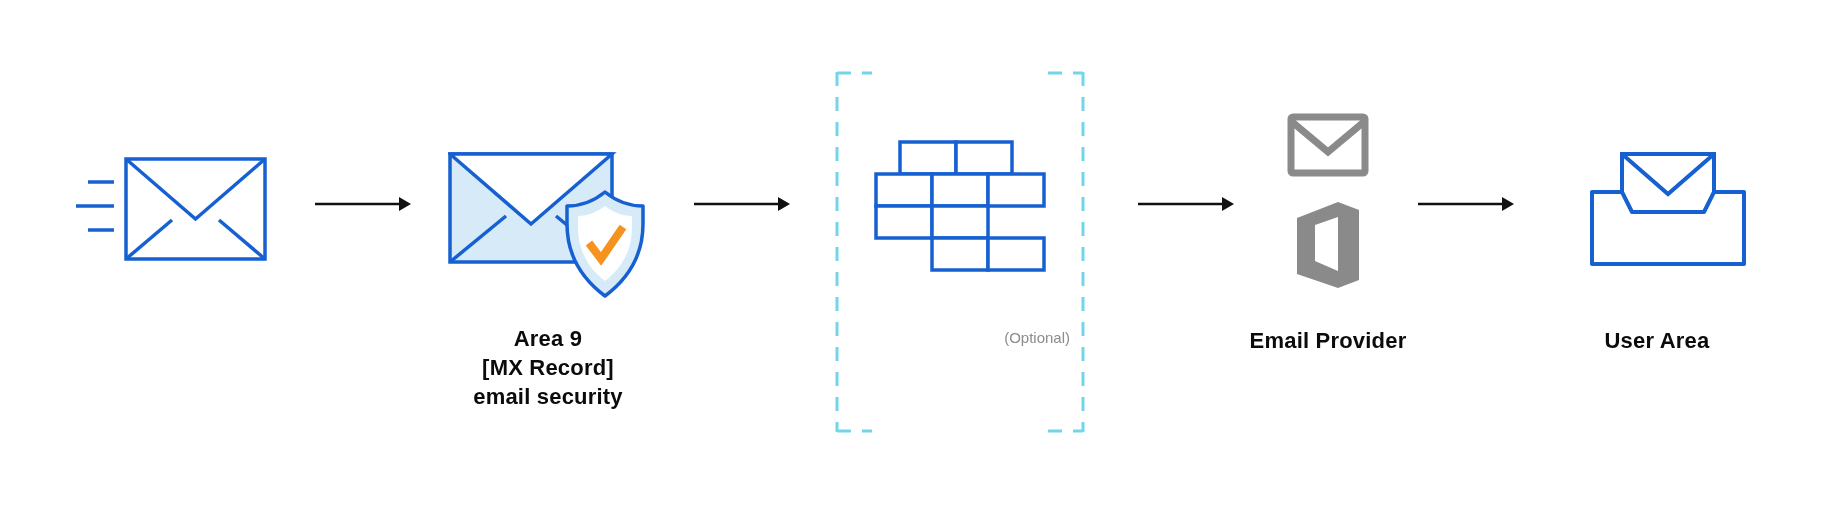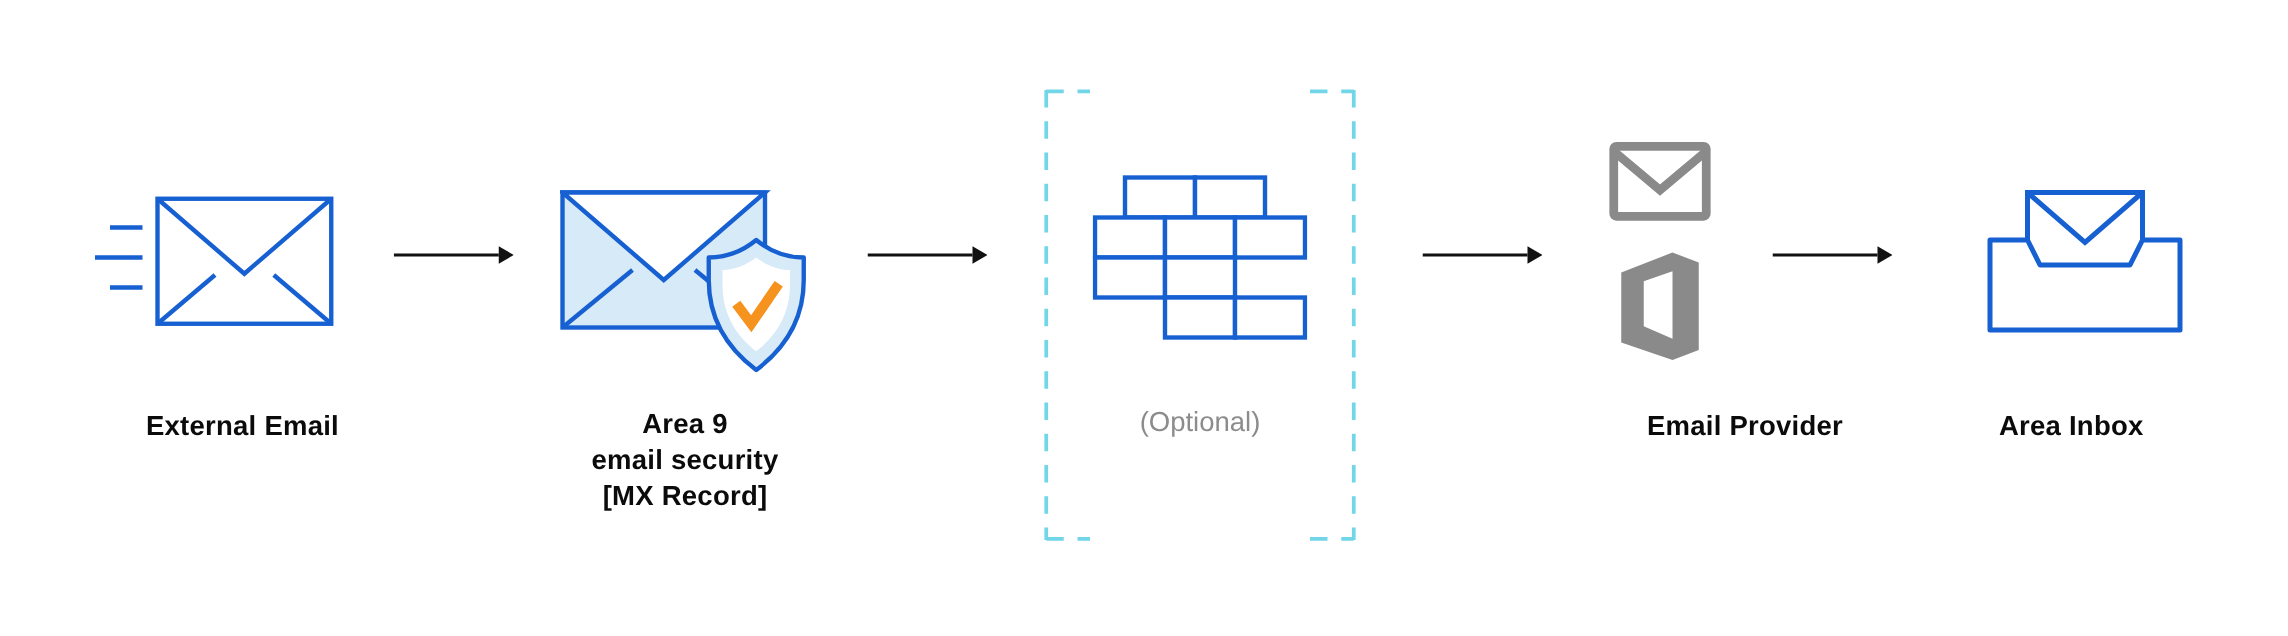--- a/index.html
+++ b/index.html
@@ -9,22 +9,22 @@
     background:#ffffff;
     font-family:"Liberation Sans",sans-serif;
     overflow:hidden;
   }
   .abs{position:absolute;}
   .label{
     font-size:22px;font-weight:700;color:var(--text,#0B0B0C);
     text-align:center;line-height:29px;letter-spacing:.2px;
   }
   .sublabel{
-    font-size:22px;font-weight:400;color:var(--subtext,#8C8C8C);
-    text-align:center;line-height:24px;margin-top:2px;
+    font-size:15px;font-weight:400;color:var(--subtext,#8C8C8C);
+    text-align:right;line-height:24px;margin-top:2px;
   }
   
   .st-blue{stroke:var(--blue,#1660D2);fill:none;}
   .st-blue-fw{stroke:var(--blue,#1660D2);fill:#ffffff;}
   .st-blue-fl{stroke:var(--blue,#1660D2);fill:var(--lightblue,#D7EAF8);}
   .f-white{fill:#ffffff;stroke:none;}
   .st-orange{stroke:var(--orange,#F6921E);fill:none;}
   .st-gray{stroke:var(--gray,#8A8A8A);fill:none;}
   .st-gray-fw{stroke:var(--gray,#8A8A8A);fill:#ffffff;}
   .f-gray{fill:var(--gray,#8A8A8A);stroke:none;}
@@ -39,40 +39,39 @@
 
   <svg class="abs" style="left:72px;top:156px" width="196" height="106" viewBox="0 0 196 106">
     <line class="st-blue" stroke-width="3.5" x1="16" y1="26" x2="42" y2="26"></line>
     <line class="st-blue" stroke-width="3.5" x1="4" y1="50" x2="42" y2="50"></line>
     <line class="st-blue" stroke-width="3.5" x1="16" y1="74" x2="42" y2="74"></line>
     <rect class="st-blue-fw" stroke-width="3.5" x="54" y="3" width="139" height="100"></rect>
     <path class="st-blue" stroke-width="3.5" d="M54,3 L123.5,63 L193,3"></path>
     <path class="st-blue" stroke-width="3.5" d="M54,103 L100,64"></path>
     <path class="st-blue" stroke-width="3.5" d="M193,103 L147,64"></path>
   </svg>
-  <div class="abs label" style="left:85px;top:326px;width:218px">External Email</div>
 
   <svg class="abs" style="left:315px;top:193px" width="96" height="22" viewBox="0 0 96 22">
     <line class="arrow-line" stroke-width="2.5" x1="0" y1="11" x2="84" y2="11"></line>
     <polygon class="arrow-head" points="84,4 96,11 84,18"></polygon>
   </svg>
 
   <svg class="abs" style="left:448px;top:150px" width="210" height="152" viewBox="0 0 210 152">
     <rect class="st-blue-fl" stroke-width="3.5" x="2" y="4" width="162" height="108"></rect>
     <polygon class="st-blue-fw" stroke-width="3.5" points="2,4 164,4 83,74"></polygon>
     <path class="st-blue" stroke-width="3.5" d="M2,112 L58,66"></path>
     <path class="st-blue" stroke-width="3.5" d="M164,112 L108,66"></path>
     <path class="st-blue-fl" stroke-width="3.5" stroke-linejoin="round" d="M157,42 C168,51 181,56 195,56 L195,74 C195,104 181,128 157,146 C133,128 119,104 119,74 L119,56 C133,56 146,51 157,42 Z"></path>
     <path class="f-white" d="M157,56 C165,62 174,66 184,66 L184,78 C184,100 174,118 157,131 C140,118 130,100 130,78 L130,66 C140,66 149,62 157,56 Z"></path>
     <path class="st-orange" stroke-width="8" d="M141,93 L153,109 L175,77"></path>
   </svg>
   <div class="abs label" style="left:438px;top:324px;width:220px">
     <div>Area 9</div>
+    <div>[MX Record]</div>
     <div>email security</div>
-    <div>[MX Record]</div>
   </div>
 
   <svg class="abs" style="left:694px;top:193px" width="96" height="22" viewBox="0 0 96 22">
     <line class="arrow-line" stroke-width="2.5" x1="0" y1="11" x2="84" y2="11"></line>
     <polygon class="arrow-head" points="84,4 96,11 84,18"></polygon>
   </svg>
 
   <svg class="abs" style="left:834px;top:70px" width="252" height="364" viewBox="0 0 252 364">
     <path class="st-cyan" stroke-width="3" stroke-dasharray="14 11" d="M3,2 L3,362"></path>
     <path class="st-cyan" stroke-width="3" stroke-dasharray="14 11" d="M249,2 L249,362"></path>
@@ -101,27 +100,27 @@
     <polygon class="arrow-head" points="84,4 96,11 84,18"></polygon>
   </svg>
 
   <svg class="abs" style="left:1286px;top:112px" width="84" height="66" viewBox="0 0 84 66">
     <rect class="st-gray-fw" stroke-width="7" x="5" y="5" width="74" height="56" rx="2"></rect>
     <path class="st-gray" stroke-width="7" d="M5,9 L42,40 L79,9"></path>
   </svg>
   <svg class="abs" style="left:1291px;top:200px" width="74" height="90" viewBox="0 0 74 90">
     <path class="f-gray" fill-rule="evenodd" d="M47,2 L68,10 L68,80 L47,88 L6,74 L6,18 Z M47,17 L24,25 L24,61 L47,71 Z"></path>
   </svg>
-  <div class="abs label" style="left:1286px;top:326px;width:220px">Email Provider</div>
+  <div class="abs label" style="left:1218px;top:326px;width:220px">Email Provider</div>
 
   <svg class="abs" style="left:1418px;top:193px" width="96" height="22" viewBox="0 0 96 22">
     <line class="arrow-line" stroke-width="2.5" x1="0" y1="11" x2="84" y2="11"></line>
     <polygon class="arrow-head" points="84,4 96,11 84,18"></polygon>
   </svg>
 
   <svg class="abs" style="left:1586px;top:150px" width="164" height="120" viewBox="0 0 164 120">
     <rect class="st-blue-fw" stroke-width="4" x="36" y="4" width="92" height="64"></rect>
     <path class="st-blue" stroke-width="4" d="M36,4 L82,44 L128,4"></path>
     <path class="st-blue-fw" stroke-width="4" stroke-linejoin="round" d="M6,42 L36,42 L46,62 L118,62 L128,42 L158,42 L158,114 L6,114 Z"></path>
   </svg>
-  <div class="abs label" style="left:1548px;top:326px;width:218px">Area Inbox</div>
+  <div class="abs label" style="left:1548px;top:326px;width:218px">User Area</div>
 
 </div>
 
 </body></html>

